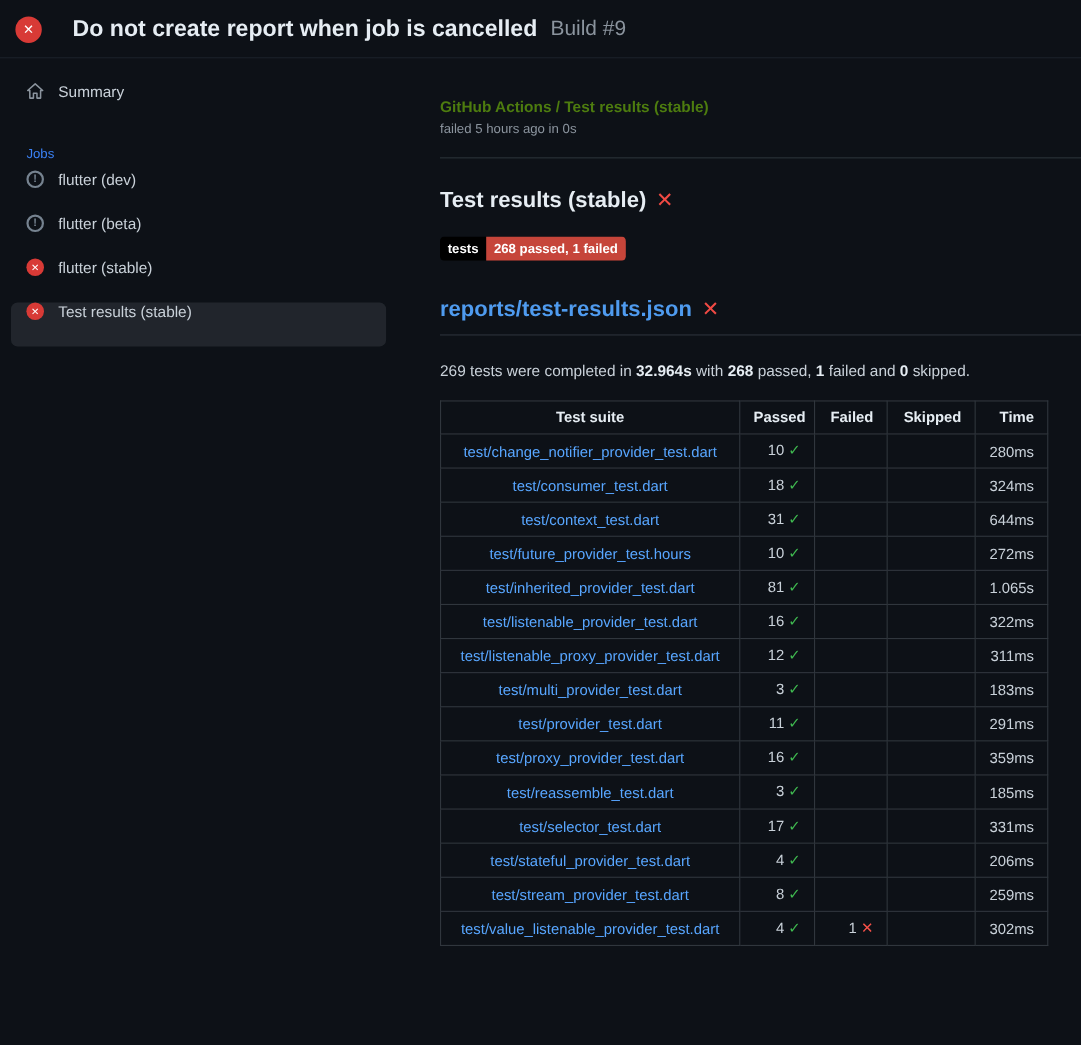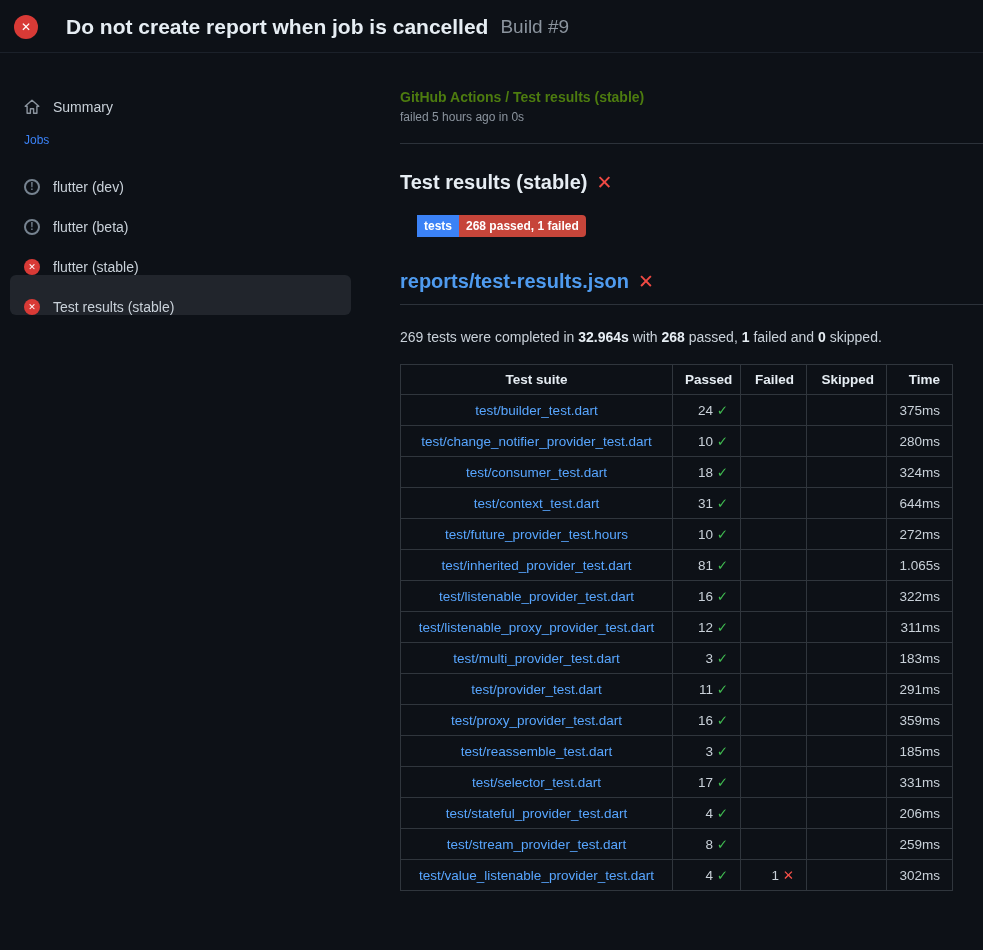--- a/index.html
+++ b/index.html
@@ -31,41 +31,41 @@
     border: 2px solid #768390; border-radius: 50%;
     color: #768390; display: inline-flex; align-items: center; justify-content: center;
     font-size: 10px; font-weight: 700; line-height: 1;
   }
   .red-x { color: #f04a44; font-weight: 800; font-size: 19px; margin-left: 9px; }
   .home-icon { flex: none; display: inline-flex; }
   
   .layout { display: flex; align-items: flex-start; }
   .sidebar { width: 400px; flex: none; padding: 22px 49px 0 10px; }
   .side-item {
-    display: flex; align-items: flex-end; gap: 13px;
+    display: flex; align-items: flex-start; gap: 13px;
     height: 40px; padding: 0 14px; border-radius: 6px;
     font-size: 14px; color: #c9d1d9; cursor: pointer;
   }
   .side-item.selected { background: rgba(177,186,196,0.12); }
   .jobs-heading { color: #3b82f6; font-size: 12px; margin: 18px 0 8px 14px; }
   
   .main { flex: 1; padding: 36px 0 0 0; }
   .breadcrumb { font-weight: 700; font-size: 14px; color: #4d7c0f; }
   .status-line { font-size: 12px; color: #8b949e; margin-top: 5px; }
   .rule { border: none; border-top: 1px solid #2c323a; margin: 19px 0 0 0; }
   .section-title {
     display: flex; align-items: center;
     font-size: 20px; font-weight: 700; color: #e6edf3;
     margin-top: 27px;
   }
   .badge {
     display: inline-flex; margin-top: 21px;
     font-size: 12px; font-weight: 600; border-radius: 4px; overflow: hidden;
   }
-  .badge-left { background: #3b82f6; color: #ffffff; padding: 4px 7px; margin-left: 17px; }
+  .badge-left { background: #000000; color: #ffffff; padding: 4px 7px; }
   .badge-right { background: #c6453a; color: #ffffff; padding: 4px 7px; }
   .report-title {
     display: flex; align-items: center;
     font-size: 20px; font-weight: 600;
     margin-top: 33px; padding-bottom: 11px;
     border-bottom: 1px solid #2c323a;
   }
   .report-link { color: #4f9bef; text-decoration: none; cursor: pointer; }
   .summary-line { margin-top: 24px; font-size: 14px; color: #c9d1d9; padding-right: 31px; }
   .summary-line .b { font-weight: 700; color: #e6edf3; }
@@ -161,27 +161,20 @@
             <tr id="thead-row">
               <th class="left">Test suite</th>
               <th class="right">Passed</th>
               <th class="right">Failed</th>
               <th class="right">Skipped</th>
               <th class="right">Time</th>
             </tr>
           </thead>
         <tbody id="tbody">
             <tr>
-              <td class="left"><a class="suite-link">test/builder_test.dart</a></td>
-              <td class="right"><span class="num">24 </span><span class="check">✓</span></td>
-              <td class="right"></td>
-              <td class="right"></td>
-              <td class="right time">375ms</td>
-            </tr>
-            <tr>
               <td class="left"><a class="suite-link">test/change_notifier_provider_test.dart</a></td>
               <td class="right"><span class="num">10 </span><span class="check">✓</span></td>
               <td class="right"></td>
               <td class="right"></td>
               <td class="right time">280ms</td>
             </tr>
             <tr>
               <td class="left"><a class="suite-link">test/consumer_test.dart</a></td>
               <td class="right"><span class="num">18 </span><span class="check">✓</span></td>
               <td class="right"></td>

